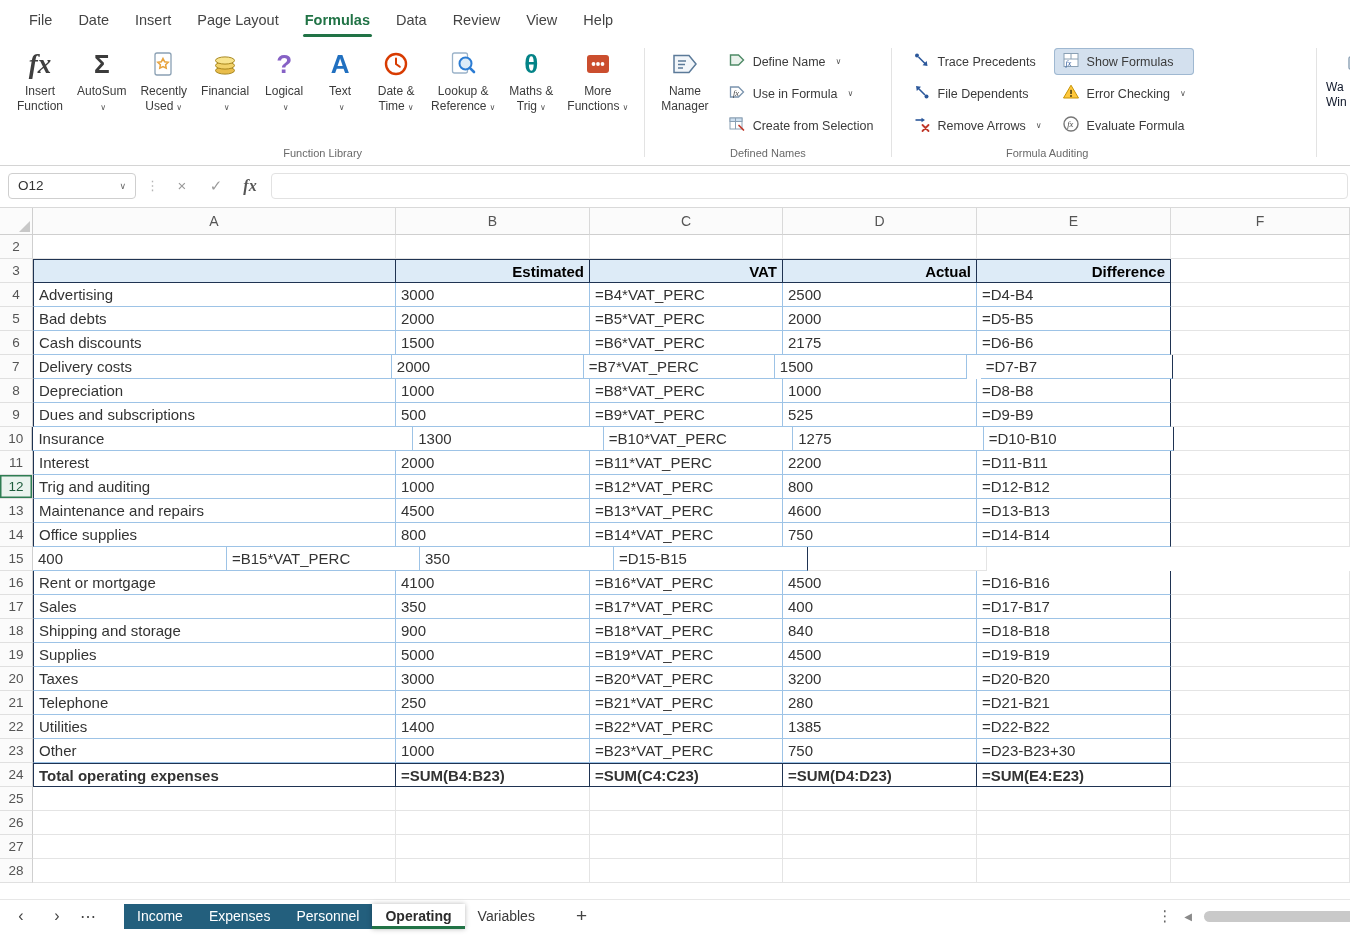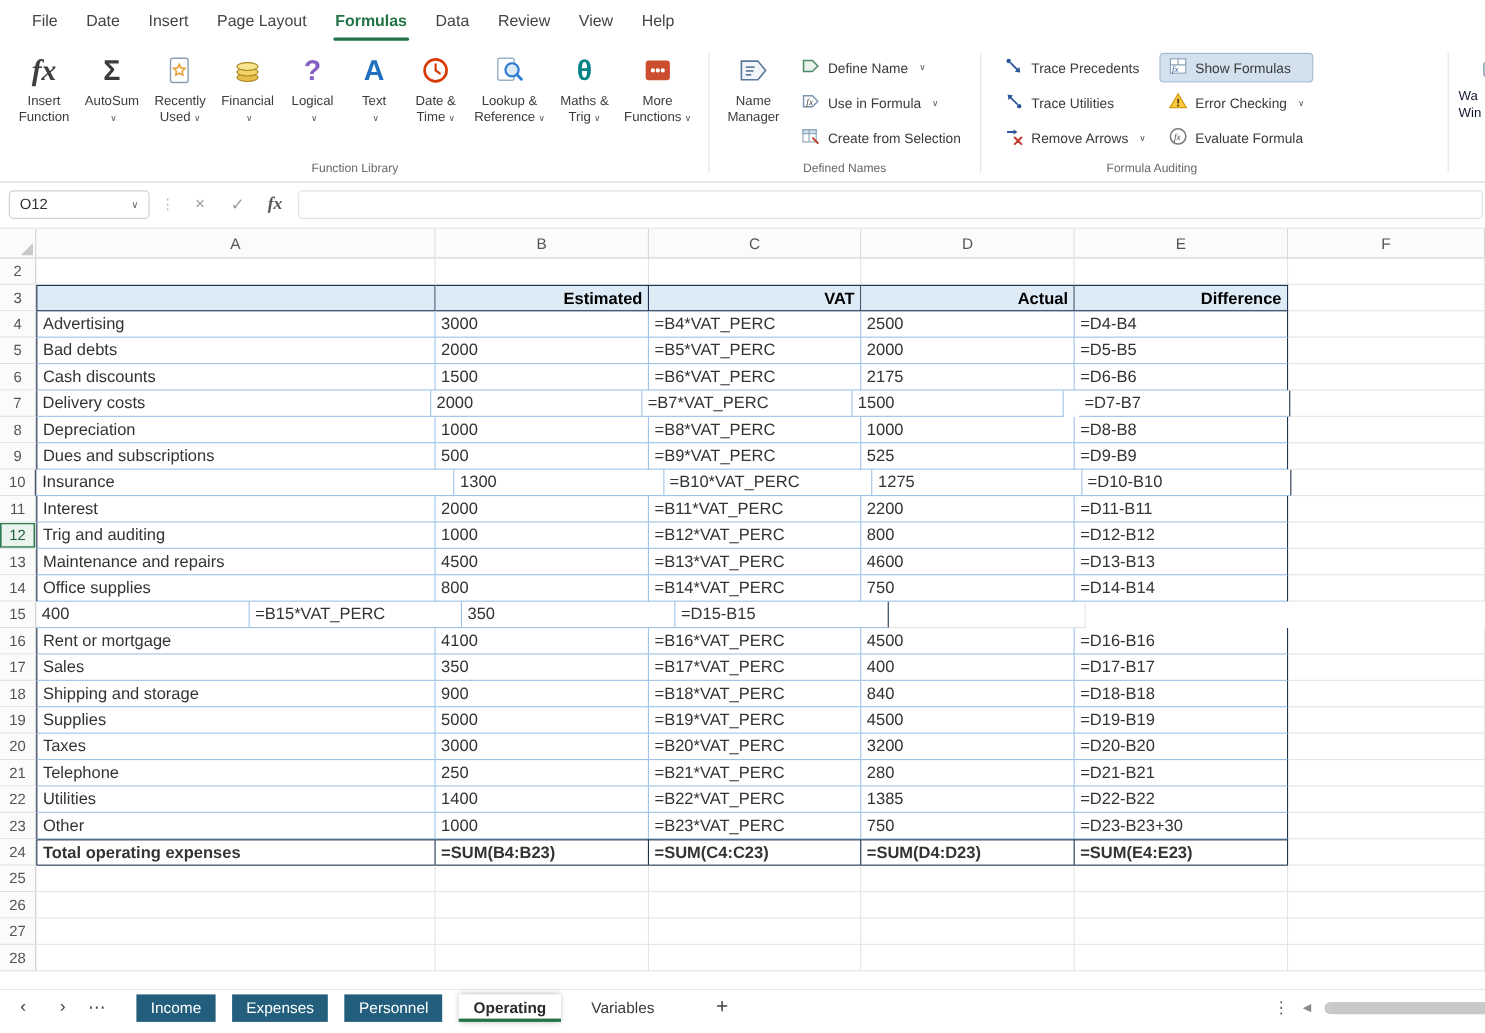--- a/index.html
+++ b/index.html
@@ -61,21 +61,21 @@
   .t-data.t-first{ border-left:1.5px solid var(--tborder); }
   .t-data.t-last{ border-right:1.5px solid var(--tborder); }
   .t-total{ font-weight:700; border-top:1.5px solid var(--tborder); border-bottom:1.5px solid var(--tborder); border-right:1.5px solid var(--tborder); }
   .t-total.t-first{ border-left:1.5px solid var(--tborder); }
 
   
   .tabstrip{ position:absolute; left:0; bottom:7px; width:1350px; height:33px; display:flex; align-items:center; background:#fff; border-top:1px solid #e7e7e7; }
   .nav-chev{ width:30px; text-align:center; color:#444; font-size:16px; margin-left:6px; }
   .tabs-more{ color:#444; font-size:16px; margin:0 14px 0 8px; }
   .tabs-wrap{ display:flex; align-items:center; padding-left:14px; }
-  .sheet-tab{ height:25px; display:flex; align-items:center; padding:0 13px; margin-right:15px; font-size:14px; color:#333; cursor:default; }
+  .sheet-tab{ height:25px; display:flex; align-items:center; padding:0 13px; font-size:14px; color:#333; cursor:default; }
   .sheet-tab.colored{ background:var(--tabcolor); color:#fff; }
   .sheet-tab.active{ font-weight:700; color:#2b2b2b; background:#fff; box-shadow:0 0 5px rgba(0,0,0,.28); border-bottom:3px solid var(--accent); padding-top:2px; }
   .sheet-tab.plain{ color:#3a3a3a; }
   .add-tab{ margin-left:28px; font-size:19px; color:#444; }
   .tab-right{ margin-left:auto; display:flex; align-items:center; gap:12px; }
   .tr-dots{ color:#666; font-size:15px; }
   .tr-arrow{ color:#8a8a8a; font-size:10px; }
   .h-thumb{ width:152px; height:11px; border-radius:6px; background:#c9c9c9; margin-right:-6px; }
 </style>
 </head>
@@ -265,21 +265,21 @@
                 <path d="M14.5 15l-5-.8 4.2-4.2z" fill="#2b579a"></path>
               </svg></span>
             <span class="slbl">Trace Precedents</span>
           </div>
           <div class="btn-small">
             <span class="ico16"><svg width="18" height="18" viewBox="0 0 18 18">
                 <circle cx="13.5" cy="13.5" r="2" fill="#2b579a"></circle>
                 <line x1="12" y1="12" x2="5" y2="5" stroke="#2b579a" stroke-width="1.6"></line>
                 <path d="M3 3l5 .8-4.2 4.2z" fill="#2b579a"></path>
               </svg></span>
-            <span class="slbl">Trace Utilities</span>
+            <span class="slbl">File Dependents</span>
           </div>
           <div class="btn-small">
             <span class="ico16"><svg width="18" height="18" viewBox="0 0 18 18">
                 <line x1="2.5" y1="5" x2="9" y2="5" stroke="#2b579a" stroke-width="1.6"></line>
                 <path d="M12 5l-3.5 2.2V2.8z" fill="#2b579a"></path>
                 <path d="M9.5 10l6 6m0-6l-6 6" stroke="#c0392b" stroke-width="1.8" stroke-linecap="round"></path>
               </svg></span>
             <span class="slbl">Remove Arrows</span>
             <span class="chev">∨</span>
           </div>

